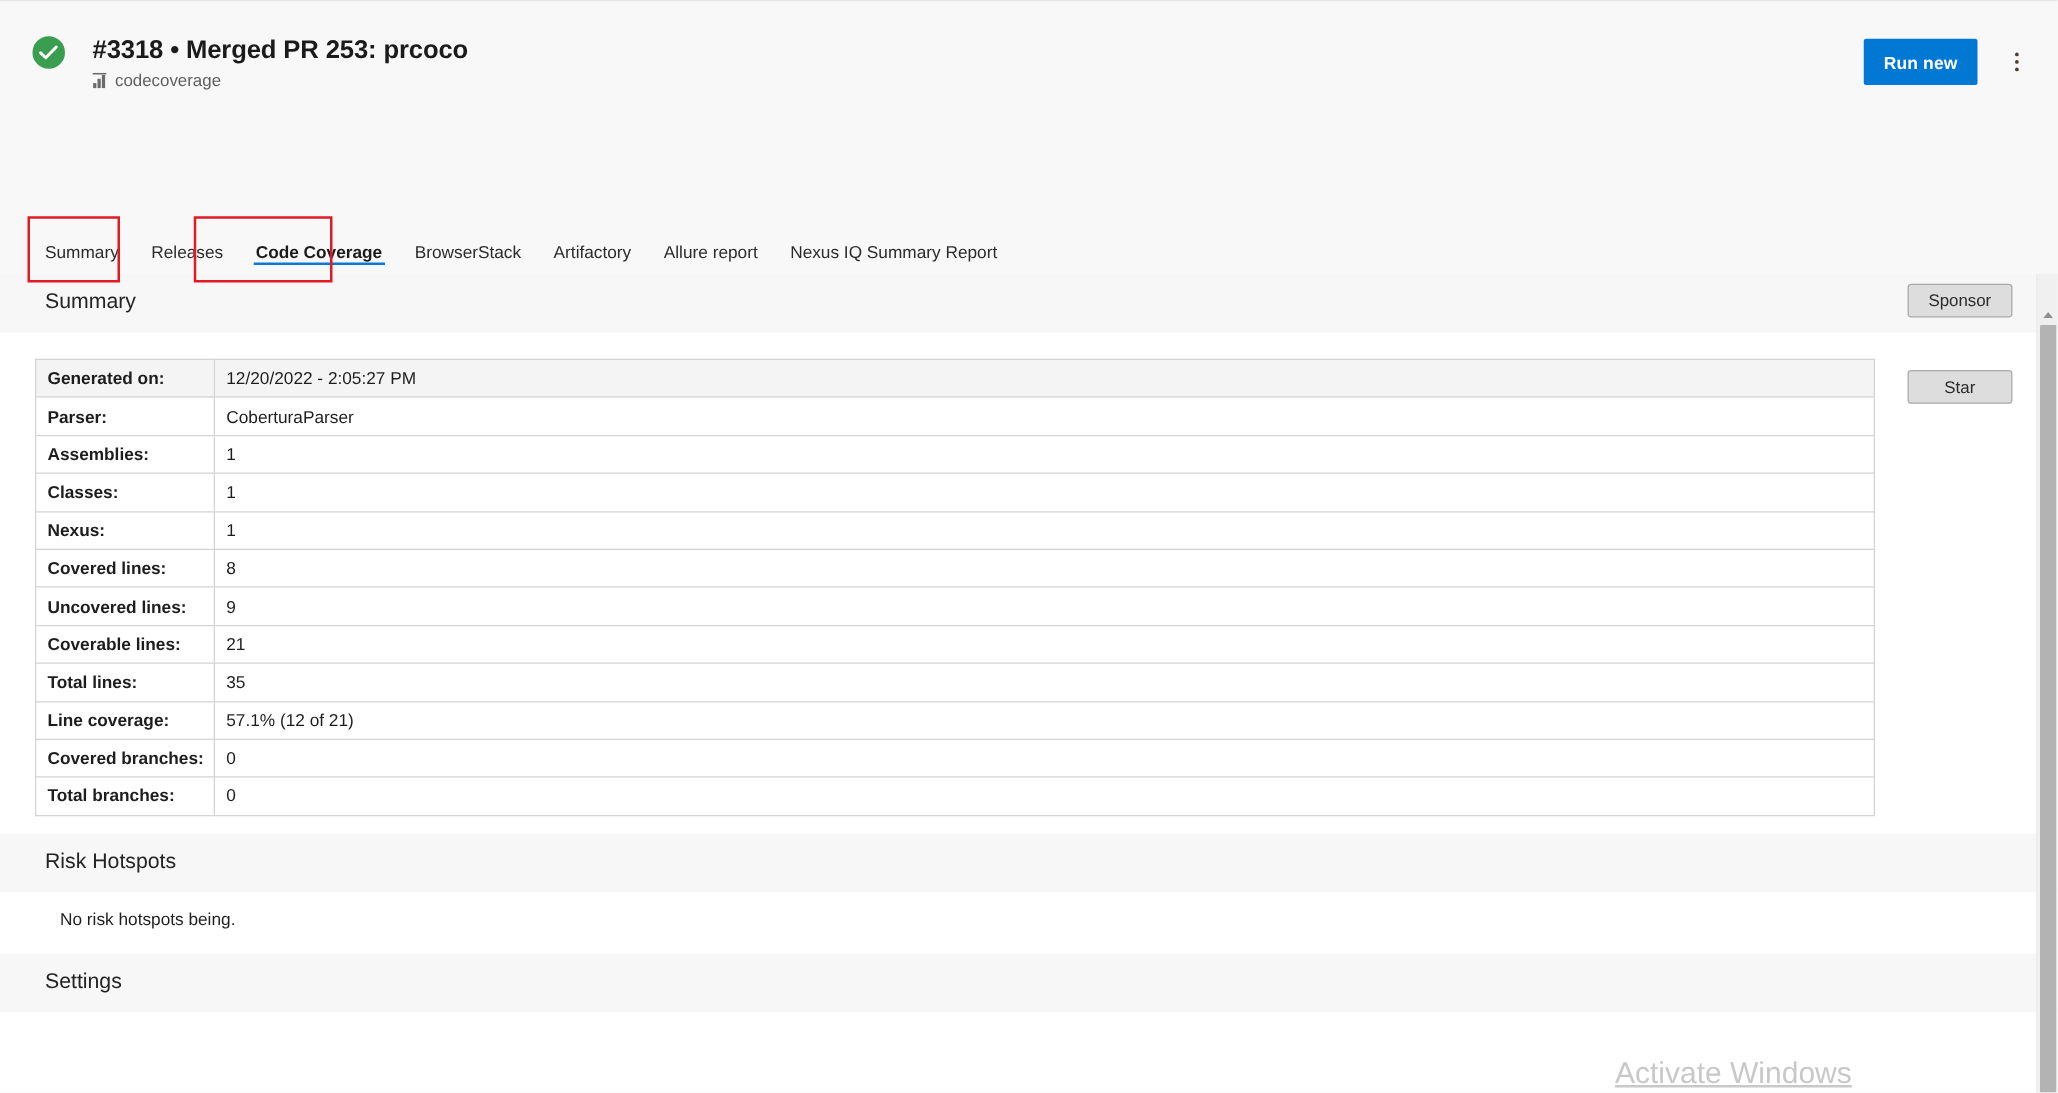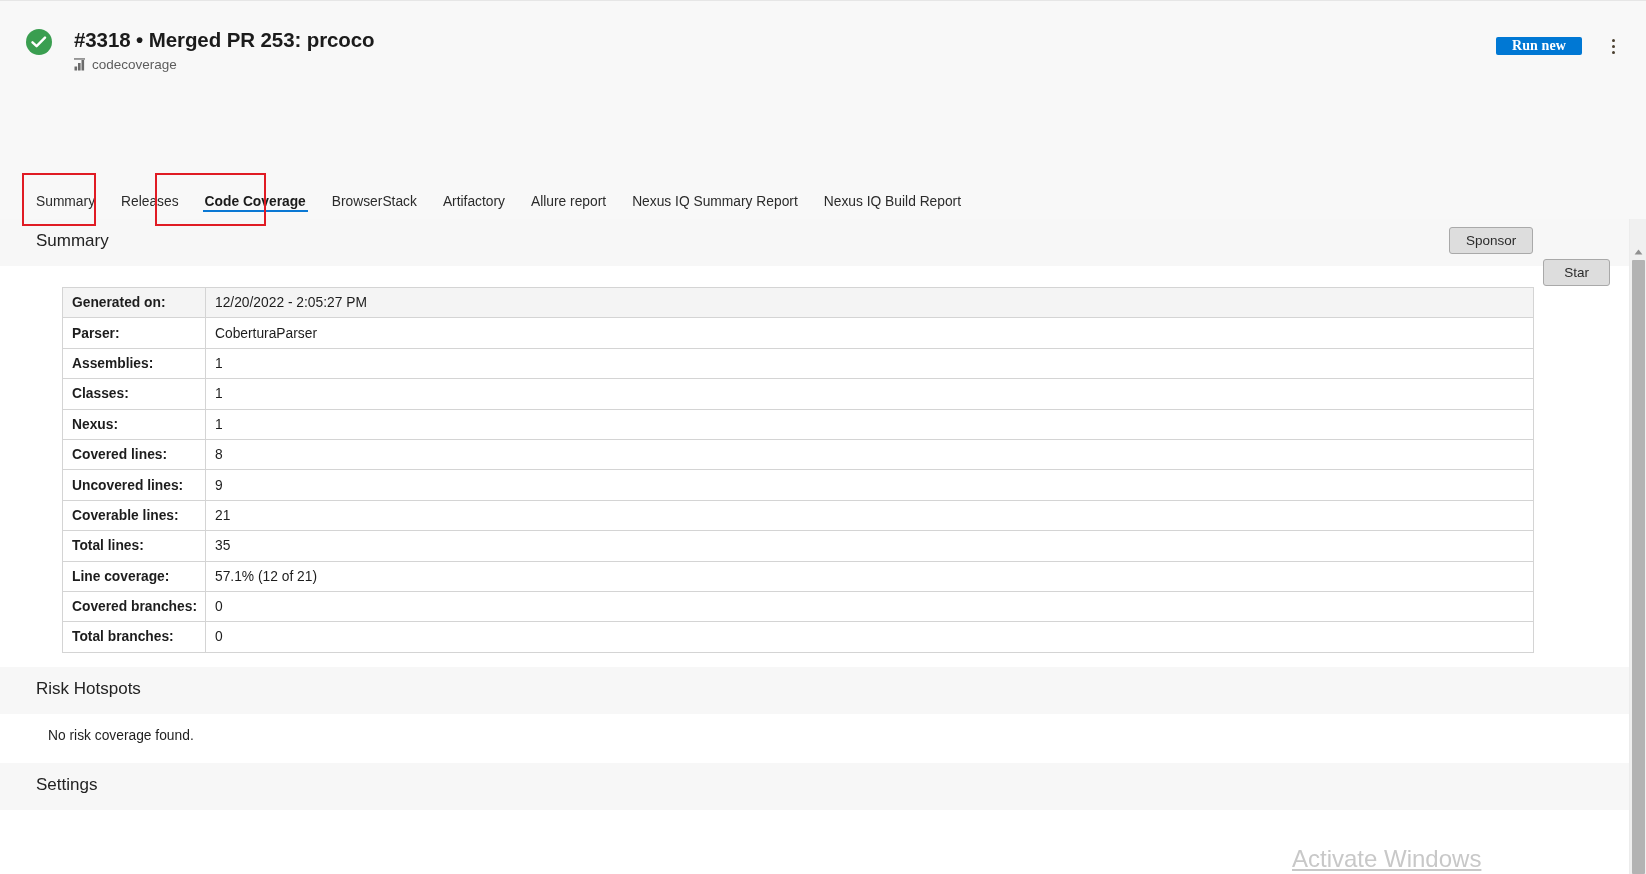--- a/index.html
+++ b/index.html
@@ -32,22 +32,22 @@
     line-height: 26px; white-space: nowrap; letter-spacing: -0.1px;
   }
   .pipeline-line {
     margin-top: 4px; display: flex; align-items: center;
     font-size: 13.5px; color: #5d5d5d; white-space: nowrap;
   }
   .pipeline-icon { margin-right: 5px; display: inline-flex; }
   .hdr-right { position: absolute; right: 22px; top: 30px; display: flex; align-items: center; }
   .run-new-btn {
     background: #0078d4; color: #ffffff; border: none;
-    font-size: 14px; font-weight: bold; font-family: Liberation Serif, serif;
-    height: 18px; padding: 0 16px; cursor: pointer; border-radius: 2px;
+    font-size: 14px; font-weight: bold; font-family: Liberation Sans, sans-serif;
+    height: 37px; padding: 0 16px; cursor: pointer; border-radius: 2px;
     letter-spacing: 0.1px;
   }
   .kebab-btn {
     margin-left: 20px; width: 22px; height: 30px; background: none; border: none;
     cursor: pointer; display: flex; flex-direction: column; align-items: center;
     justify-content: center; gap: 3px; padding: 0;
   }
   .kebab-btn i { display: block; width: 3px; height: 3px; border-radius: 50%; background: #4a3f2f; }
 
   
@@ -98,31 +98,31 @@
     position: absolute; left: 0; top: 219px; width: 1646px; height: 655px;
     background: #ffffff; overflow: hidden;
   }
   .section-head {
     background: #f7f7f7; height: 47px; position: relative;
   }
   .section-head .title {
     position: absolute; left: 36px; top: 12px; font-size: 17px; color: #232323;
     font-weight: normal;
   }
-  .head-actions { position: absolute; right: 36px; top: 8px; display: flex; gap: 10px; }
+  .head-actions { position: absolute; right: 36px; top: 8px; display: flex; gap: 10px; flex-direction: column; }
   .gray-btn {
     background: #dddddd; border: 1px solid #a9a9a9; border-radius: 3px;
     font-family: inherit; font-size: 13.5px; color: #2b2b2b; cursor: pointer;
     height: 27px; padding: 0 16px;
   }
   .gray-btn.star { padding: 0 20px; margin-top: 32px; }
 
   .table-wrap { background: #ffffff; padding: 21px 0 14px 0; }
   table.summary-table {
-    border-collapse: collapse; width: 1472px; margin-left: 62px;
+    border-collapse: collapse; width: 1472px; margin-left: 28px;
     table-layout: fixed;
   }
   table.summary-table td {
     border: 1px solid #d4d4d4; height: 30.4px; font-size: 13.8px;
     padding: 0 0 0 9px; vertical-align: middle; color: #1d1d1d;
   }
   table.summary-table td.k { width: 143px; font-weight: bold; white-space: nowrap; }
   table.summary-table tr.shaded td { background: #f4f4f4; }
 
   .plain-body { background: #ffffff; height: 49px; position: relative; }
@@ -187,21 +187,20 @@
 
   <div class="tabs">
     <div class="tabs-inner" id="tabs-inner">
         <button class="tab">Summary</button>
         <button class="tab">Releases</button>
         <button class="tab active">Code Coverage</button>
         <button class="tab">BrowserStack</button>
         <button class="tab">Artifactory</button>
         <button class="tab">Allure report</button>
         <button class="tab">Nexus IQ Summary Report</button>
-        <button class="tab">Nexus IQ Build Report</button>
       </div>
   </div>
   <div class="annot" id="annot-summary"></div>
   <div class="annot" id="annot-codecov"></div>
 
   <div class="report">
 
     <div class="section-head">
       <div class="title">Summary</div>
       <div class="head-actions">
@@ -262,21 +261,21 @@
               <td>0</td>
             </tr>
           </tbody>
       </table>
     </div>
 
     <div class="section-head">
       <div class="title">Risk Hotspots</div>
     </div>
     <div class="plain-body">
-      <div class="txt">No risk coverage found.</div>
+      <div class="txt">No risk hotspots being.</div>
     </div>
 
     <div class="section-head">
       <div class="title">Settings</div>
     </div>
     <div class="plain-body"></div>
   </div>
 
   <div class="scrollbar">
     <div class="sb-up">

